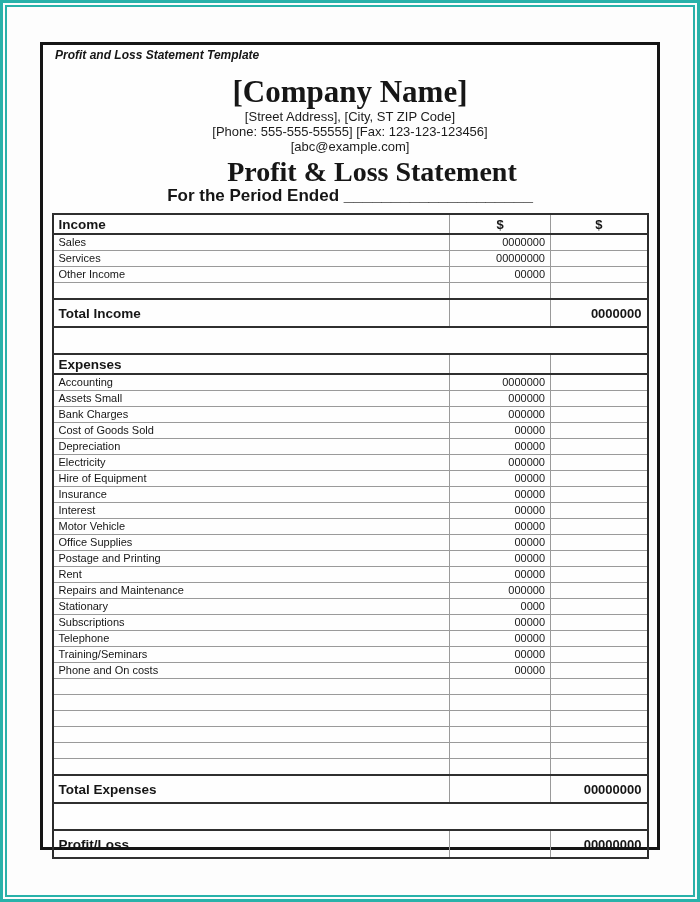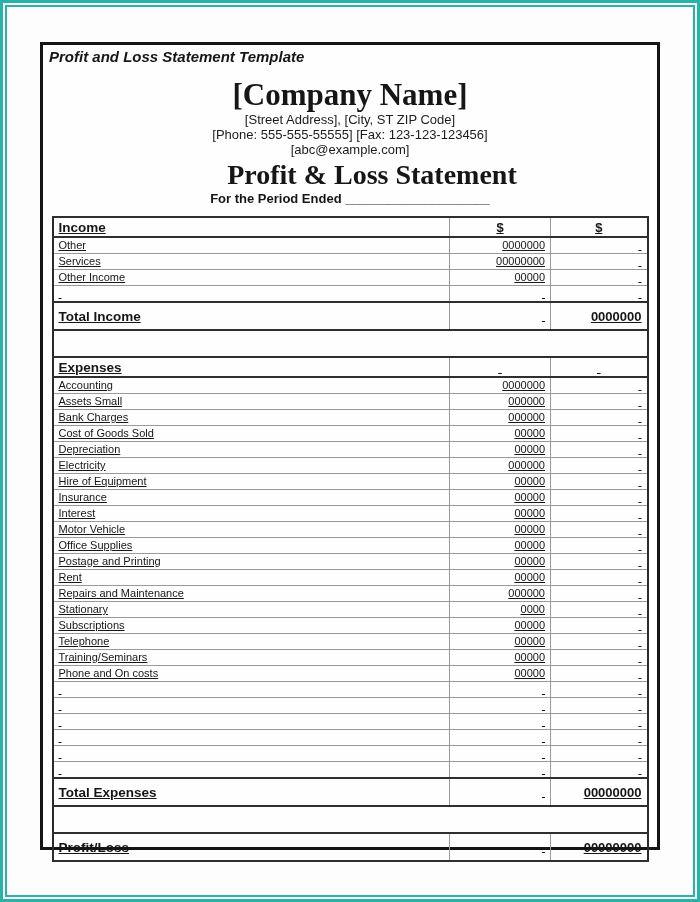--- a/index.html
+++ b/index.html
@@ -9,32 +9,32 @@
   .stage { position: relative; width: 700px; height: 902px; background: #fdfdfd; }
 
   
   .frame-outer { position: absolute; inset: 0; border: 3px solid var(--teal); pointer-events: none; }
   .frame-inner { position: absolute; inset: 5px; border: 2px solid var(--teal); pointer-events: none; }
 
   
   .page { position: absolute; left: 40px; top: 42px; width: 620px; height: 808px;
     border: 3px solid #151515; background: #fefefe; }
 
-  .tpl-label { font-size: 15px; font-weight: bold; font-style: italic; margin: 3px 0 0 6px; }
+  .tpl-label { font-size: 12px; font-weight: bold; font-style: italic; margin: 3px 0 0 12px; }
   .company { text-align: center; font-family: "Liberation Serif", serif; font-weight: bold;
     font-size: 31px; line-height: 34px; margin-top: 13px; }
   .addr { text-align: center; font-size: 13px; line-height: 15px; color: #1c1c1c; }
   .doc-title { text-align: center; font-family: "Liberation Serif", serif; font-weight: bold;
     font-size: 28px; line-height: 30px; margin-top: 3px; margin-left: 44px; }
-  .period { text-align: center; font-size: 13px; font-weight: bold; line-height: 16px; margin-top: 1px; }
+  .period { text-align: center; font-size: 17px; font-weight: bold; line-height: 16px; margin-top: 1px; }
   .period .blank { letter-spacing: 0px; }
 
   
   table.pl { border-collapse: collapse; table-layout: fixed; width: 595px; margin: 9px auto 0 auto;
-    border: 2px solid #2b2b2b; text-decoration: underline; }
+    border: 2px solid #2b2b2b; }
   col.c1 { width: 397px; } col.c2 { width: 101px; } col.c3 { width: 97px; }
   td { border: 1px solid #9a9a9a; font-size: 11px; line-height: 13px; padding: 1px 5px 1px 5px;
     overflow: hidden; white-space: nowrap; }
   tr.item td { height: 15.7px; }
   td.c-amt, td.c-amt2 { text-align: right; }
   tr.section-head td { height: 20px; border-top: 2px solid #2f2f2f; border-bottom: 2px solid #2f2f2f; }
   tr.section-head td:first-child { font-size: 13.5px; font-weight: bold; }
   tr.section-head td.c-amt, tr.section-head td.c-amt2 { text-align: center; font-size: 13px; font-weight: bold; }
   tr.total td { height: 28px; border-top: 2px solid #2f2f2f; border-bottom: 2px solid #2f2f2f; }
   tr.total td:first-child { font-size: 13.5px; font-weight: bold; }
@@ -67,21 +67,21 @@
           <col class="c2">
           <col class="c3">
         </colgroup>
       <tbody>
           <tr class="section-head">
             <td class="c-label">Income</td>
             <td class="c-amt">$</td>
             <td class="c-amt2">$</td>
           </tr>
           <tr class="item">
-            <td class="c-label">Other</td>
+            <td class="c-label">Sales</td>
             <td class="c-amt">0000000</td>
             <td class="c-amt2">&nbsp;</td>
           </tr>
           <tr class="item">
             <td class="c-label">Services</td>
             <td class="c-amt">00000000</td>
             <td class="c-amt2">&nbsp;</td>
           </tr>
           <tr class="item">
             <td class="c-label">Other Income</td>

